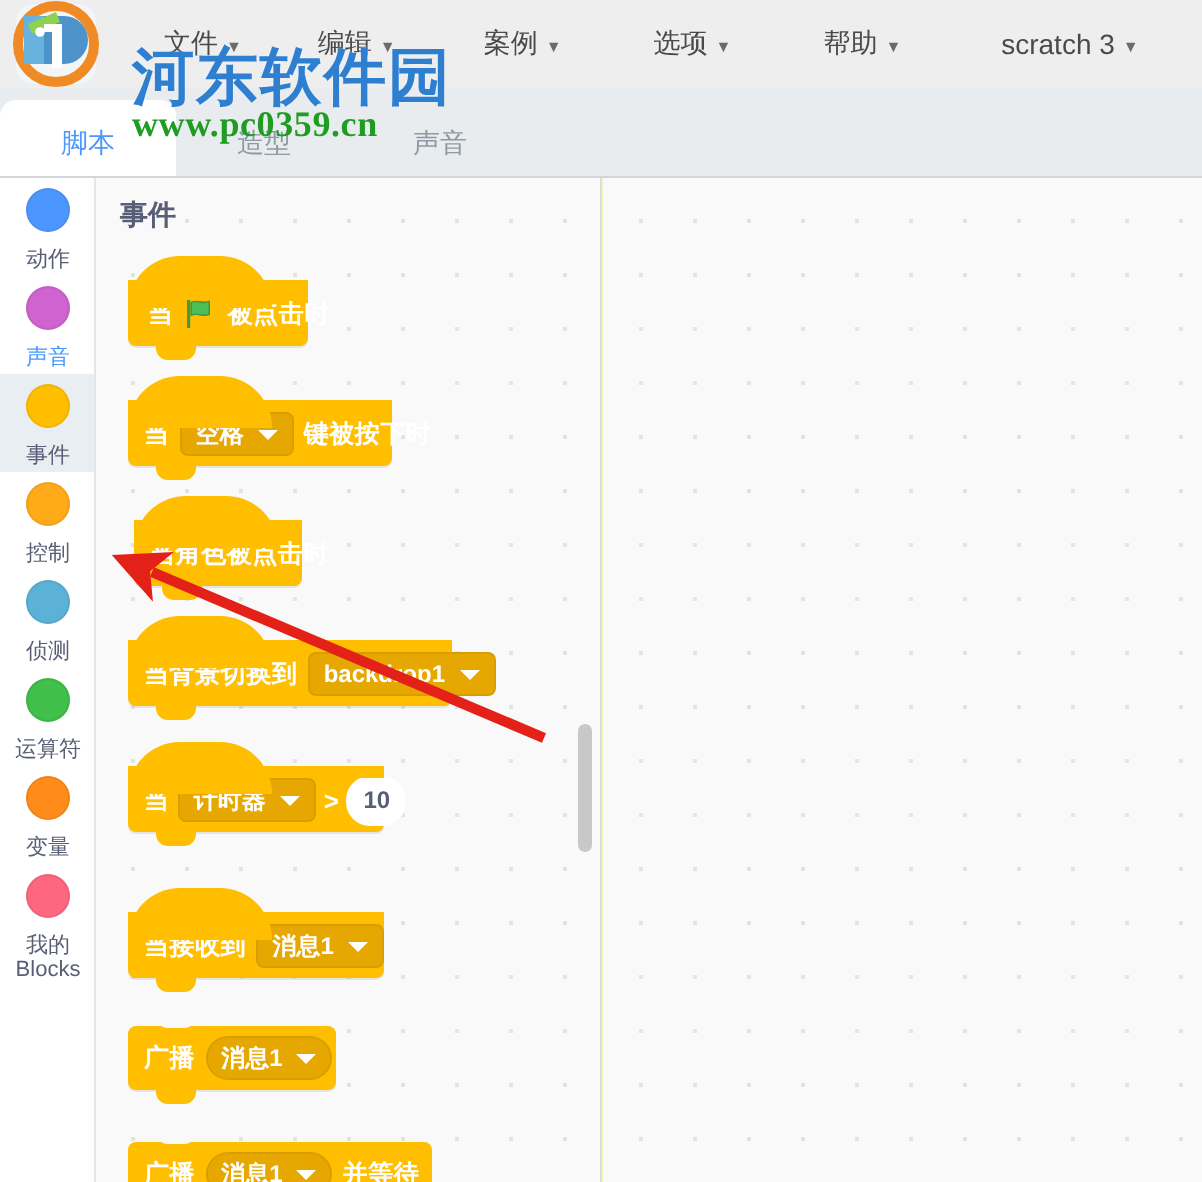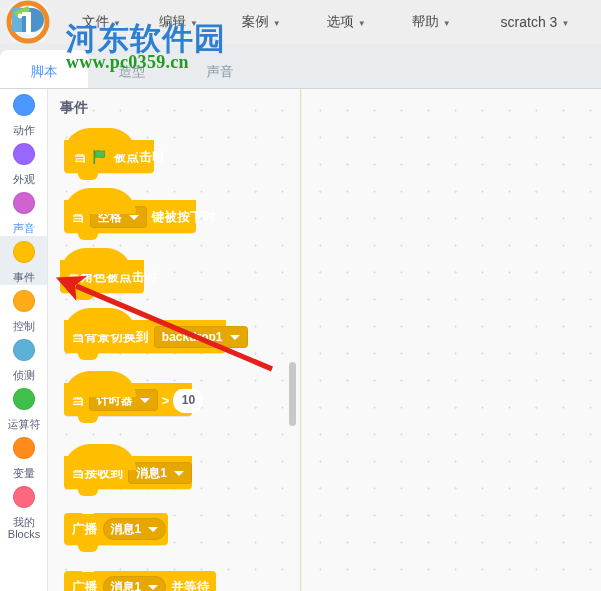--- a/index.html
+++ b/index.html
@@ -228,24 +228,20 @@
     <div class="tab tab-sound">
       <span>声音</span>
     </div>
   </div>
 
   <div class="catbar">
     <div class="cat">
       <span class="dot" style="background:#4c97ff"></span>
       <span class="clabel">动作</span>
     </div>
-    <div class="cat">
-      <span class="dot" style="background:#9966ff"></span>
-      <span class="clabel">外观</span>
-    </div>
     <div class="cat sound-cat">
       <span class="dot" style="background:#cf63cf"></span>
       <span class="clabel">声音</span>
     </div>
     <div class="cat selected">
       <span class="dot" style="background:#ffbf00"></span>
       <span class="clabel">事件</span>
     </div>
     <div class="cat">
       <span class="dot" style="background:#ffab19"></span>
@@ -305,21 +301,21 @@
             <span class="btext">当</span>
             <span class="dd">
               <span class="ddtext">空格</span>
               <span class="chev"></span>
             </span>
             <span class="btext">键被按下时</span>
           </div>
         </div>
       </div>
 
-      <div class="blk" style="left:12px;top:172px;">
+      <div class="blk" style="left:19px;top:172px;">
         <div class="hat" style="width:84px;height:32px;">
           <div class="dome"></div>
           <div class="dome2"></div>
           <div class="notch-b"></div>
           <div class="blk-row" style="padding:0 8px;">
             <span class="btext">当角色被点击时</span>
           </div>
         </div>
       </div>
 

